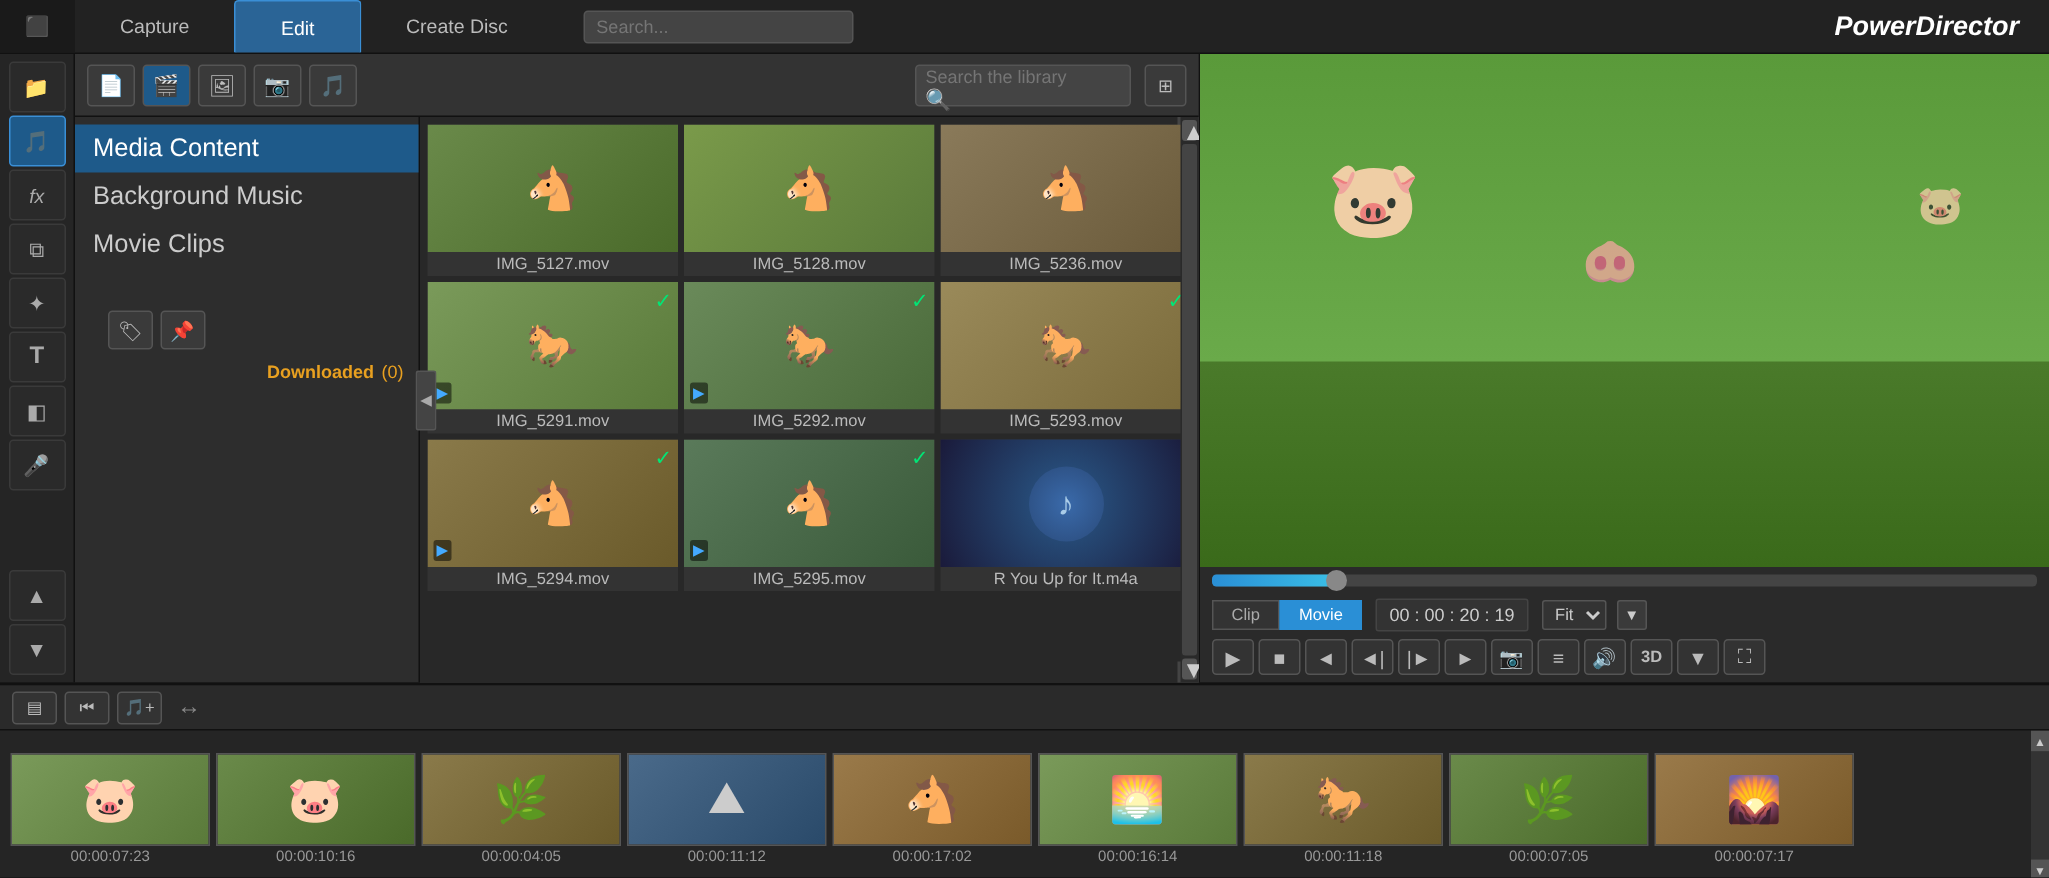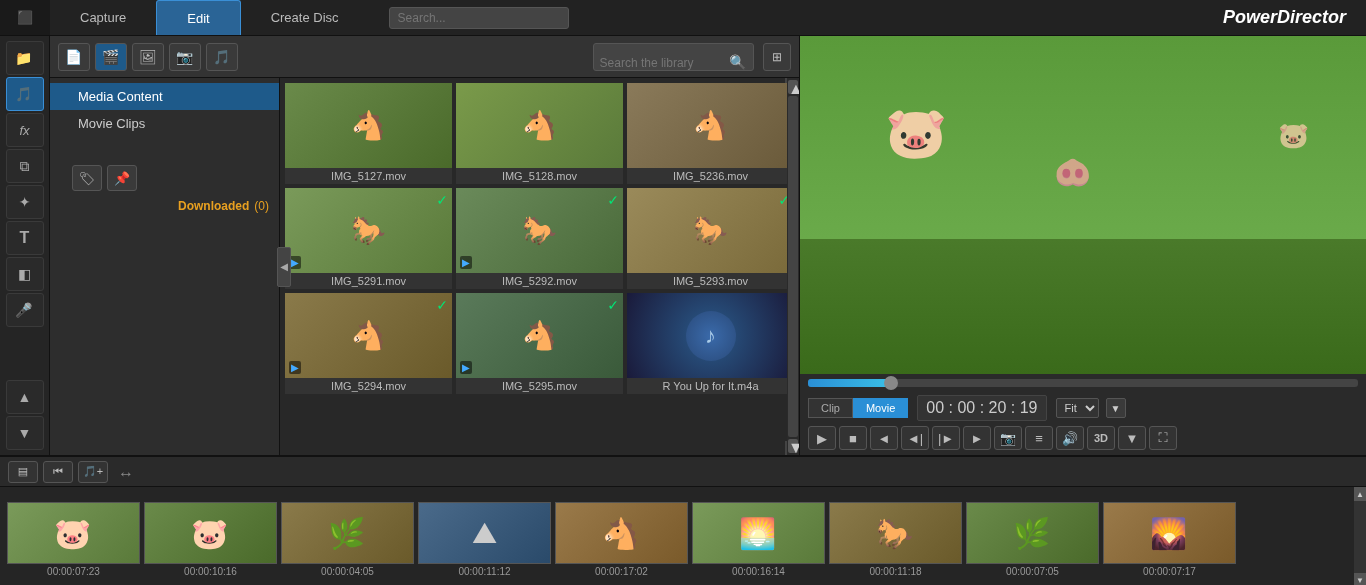--- a/index.html
+++ b/index.html
@@ -81,24 +81,25 @@
     .lib-tb-btn {
       width: 32px; height: 28px;
       background: #3a3a3a; border: 1px solid #555;
       border-radius: 3px; cursor: pointer;
       display: flex; align-items: center; justify-content: center;
       color: #bbb; font-size: 14px;
     }
     .lib-tb-btn.active { background: #1e5a8a; color: #4af; }
     .lib-search {
       margin-left: auto;
-      display: flex; align-items: flex-end;
+      display: flex; align-items: flex-start;
       background: #444; border: 1px solid #555;
       border-radius: 3px; padding: 0 6px;
       height: 28px;
+      flex-direction: column;
     }
     .lib-search input {
       background: transparent; border: none; outline: none;
       color: #ccc; font-size: 12px; width: 130px;
     }
     .lib-grid-btn {
       width: 28px; height: 28px;
       background: #3a3a3a; border: 1px solid #555;
       border-radius: 3px; cursor: pointer;
       display: flex; align-items: center; justify-content: center;
@@ -114,22 +115,22 @@
 
     
     #sidebar {
       width: 230px;
       background: #2d2d2d;
       border-right: 1px solid #111;
       padding-top: 5px;
       position: relative;
     }
     .sidebar-item {
-      padding: 6px 28px;
-      font-size: 13px;
+      padding: 6px 12px;
+      font-size: 17px;
       cursor: pointer;
       color: #ccc;
     }
     .sidebar-item.active {
       background: #1e5a8a; color: #fff;
     }
 
     .sidebar-section {
       margin-top: 15px;
       padding: 5px 10px;
@@ -275,21 +276,21 @@
     .clip-movie-tabs {
       display: flex;
     }
     .cm-tab {
       padding: 3px 12px; font-size: 11px;
       background: #333; border: 1px solid #555;
       cursor: pointer; color: #aaa;
     }
     .cm-tab.active { background: #2a8fd6; color: #fff; border-color: #2a8fd6; }
     .timecode {
-      font-size: 16px; color: #ccc;
+      font-size: 12px; color: #ccc;
       padding: 3px 8px; background: #333; border: 1px solid #444;
       border-radius: 2px; margin-left: 5px;
     }
     .fit-select {
       margin-left: 5px; padding: 2px 4px;
       background: #333; border: 1px solid #555;
       color: #ccc; font-size: 11px; border-radius: 2px; cursor: pointer;
     }
     .ctrl-btns {
       display: flex; align-items: center; gap: 3px; margin-top: 5px;
@@ -415,20 +416,21 @@
           <input type="text" placeholder="Search the library" style="">
           <span style="color:#aaa; font-size:14px;">🔍</span>
         </div>
         <div class="lib-grid-btn">⊞</div>
       </div>
 
       <div id="library-inner">
 
         <div id="sidebar">
           <div class="sidebar-item active">Media Content</div>
+          <div class="sidebar-item">Background Music</div>
           <div class="sidebar-item">Movie Clips</div>
 
           <div class="sidebar-section">
             <div class="sidebar-icons">
               <div class="sidebar-icon-btn">🏷</div>
               <div class="sidebar-icon-btn">📌</div>
             </div>
             <div class="sidebar-section-label" style="margin-top:8px; padding-left:12px;">
               <span class="downloaded-badge">Downloaded</span>
               <span style="color:#e8a020; font-size:12px;">(0)</span>

